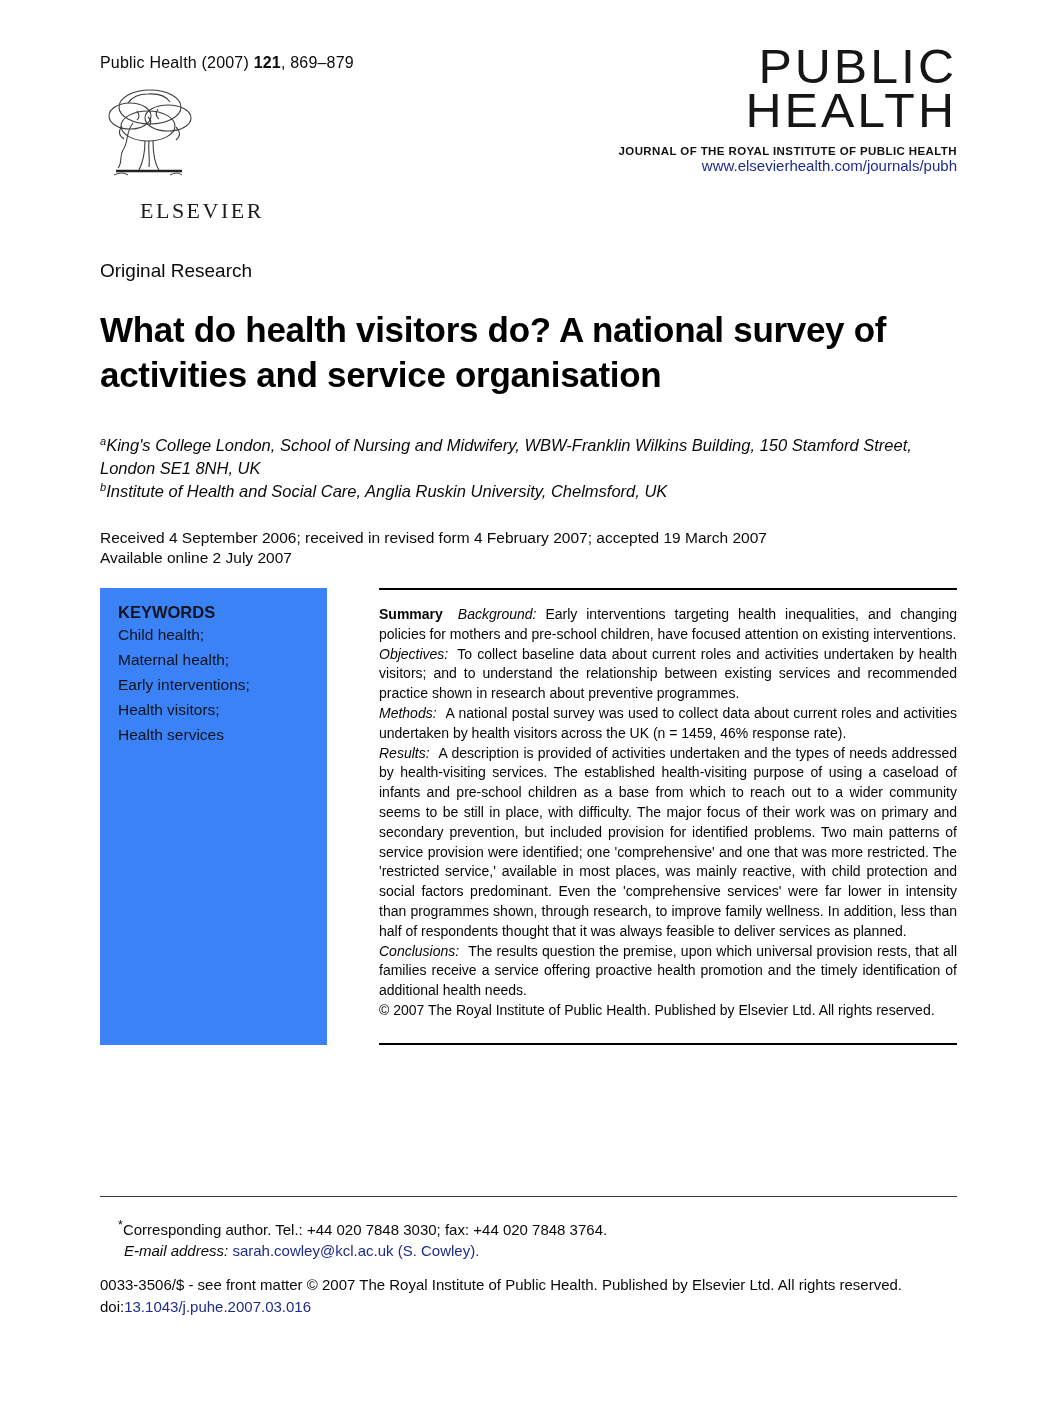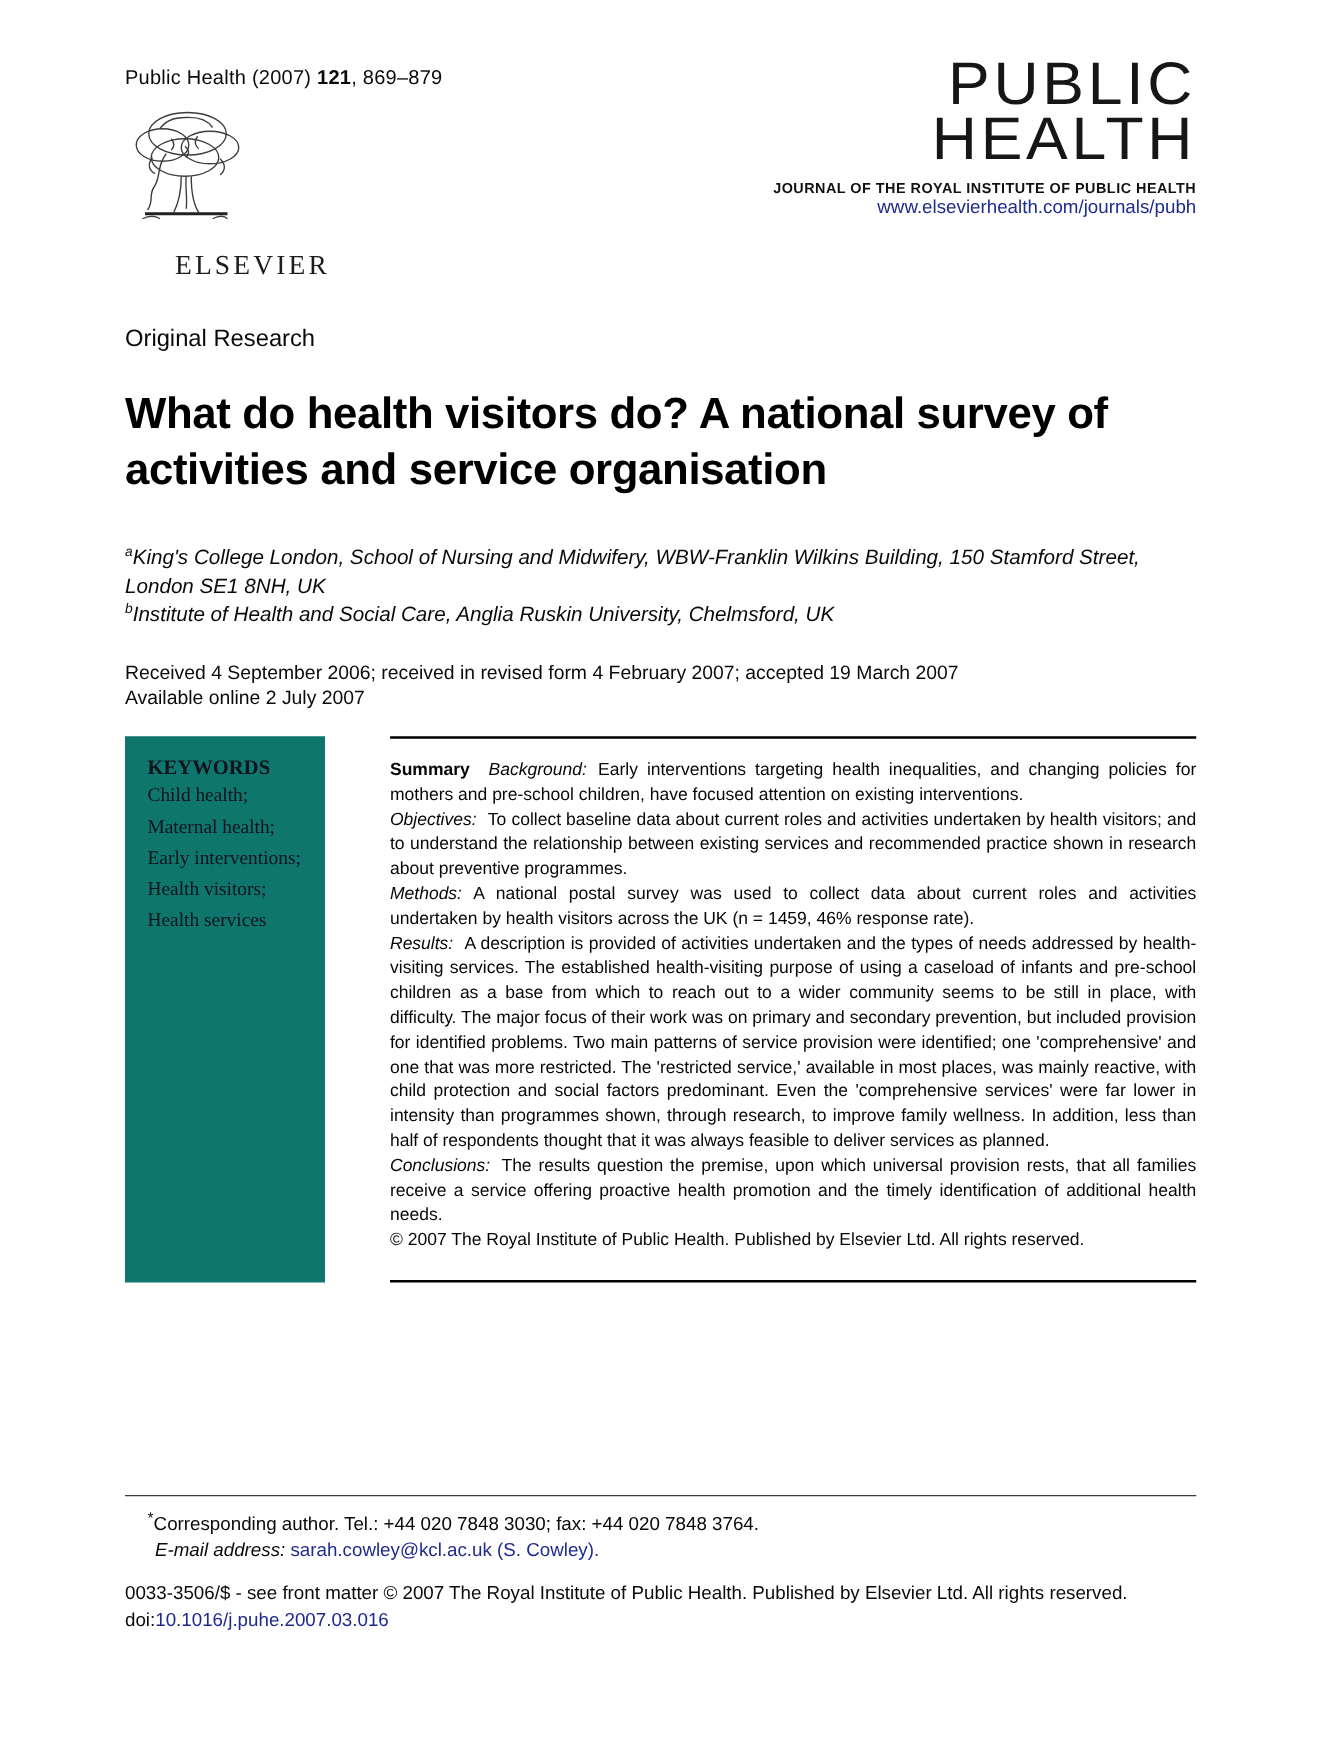--- a/index.html
+++ b/index.html
@@ -42,45 +42,44 @@
   }
   .authors { margin-top:29px; font-size:21px; font-weight:bold; }
   .authors sup { font-size:13px; font-weight:bold; }
   .affiliations { margin-top:37px; font-style:italic; font-size:16.5px; line-height:23px; }
   .affiliations sup { font-size:11px; }
   .dates { margin-top:25px; font-size:15.5px; line-height:20px; }
 
   
   .abstract { display:flex; margin-top:20px; align-items:stretch; }
   .keywords-box {
-    width:160px; box-sizing:border-box;
-    background:#0f766e;
+    width:227px; box-sizing:border-box;
+    background:#3b82f6;
     padding:15px 12px 0 18px;
     flex-shrink:0;
-    font-family:Liberation Serif, serif;
   }
   .keywords-heading { font-size:16.5px; font-weight:bold; color:#10131c; }
   .keyword-item { font-size:15.5px; line-height:25px; color:#10131c; }
   .summary-col {
     margin-left:52px; flex:1;
     border-top:2px solid #000; border-bottom:2px solid #000;
     padding:15px 0 22px 0;
   }
   .summary-col p {
     margin:0; font-size:14px; line-height:19.8px;
     text-align:justify; color:#060606;
   }
   .s-head { font-weight:bold; margin-right:15px; }
   .p-label { font-style:italic; margin-right:9px; }
 
   
   .bottom {
     position:absolute; left:100px; right:101px; top:1196px;
     border-top:1px solid #3a3a3a;
-    padding-top:12px;
+    padding-top:22px;
     font-size:15px; line-height:21px;
   }
   .fn-line1 { padding-left:18px; }
   .fn-line2 { padding-left:24px; }
   .fn-line2 .em-label { font-style:italic; }
   .link { color:#1e2b8e; text-decoration:none; }
   .footer { margin-top:13px; font-size:15px; line-height:22px; }
 
   sup { line-height:0; }
 </style>
@@ -158,17 +157,17 @@
     </div>
   </div>
 
   <div class="bottom">
     <div class="fn-line1"><sup>*</sup><span>Corresponding author. Tel.: +44 020 7848 3030; fax: +44 020 7848 3764.</span></div>
     <div class="fn-line2"><span class="em-label">E-mail address:</span>
       <a class="link" href="#">sarah.cowley@kcl.ac.uk</a><span class="link"> (S. Cowley).</span></div>
 
     <div class="footer">
       <div>0033-3506/$ - see front matter © 2007 The Royal Institute of Public Health. Published by Elsevier Ltd. All rights reserved.</div>
-      <div><span>doi:</span><a class="link" href="#">10.1016/j.puhe.2007.03.016</a></div>
+      <div><span>doi:</span><a class="link" href="#">13.1043/j.puhe.2007.03.016</a></div>
     </div>
   </div>
 
 </div>
 
 </body></html>

